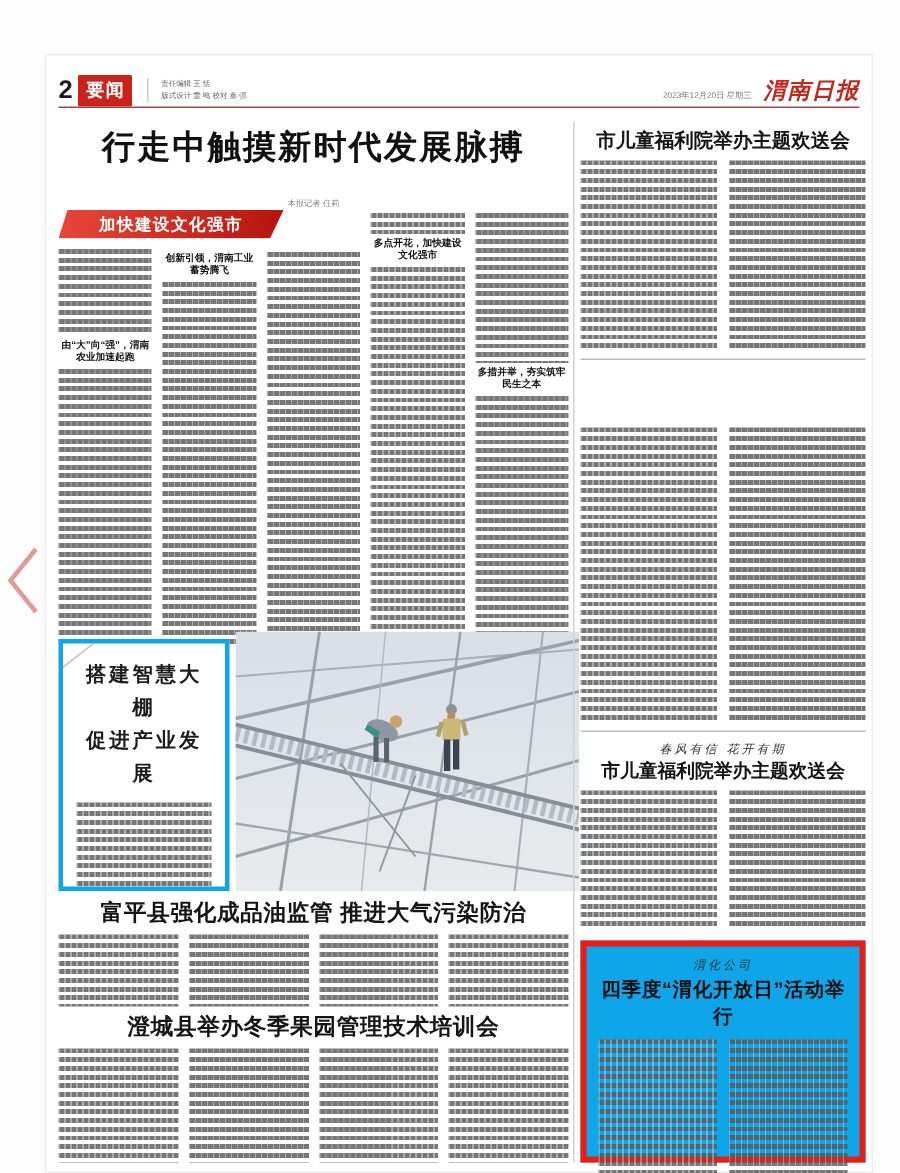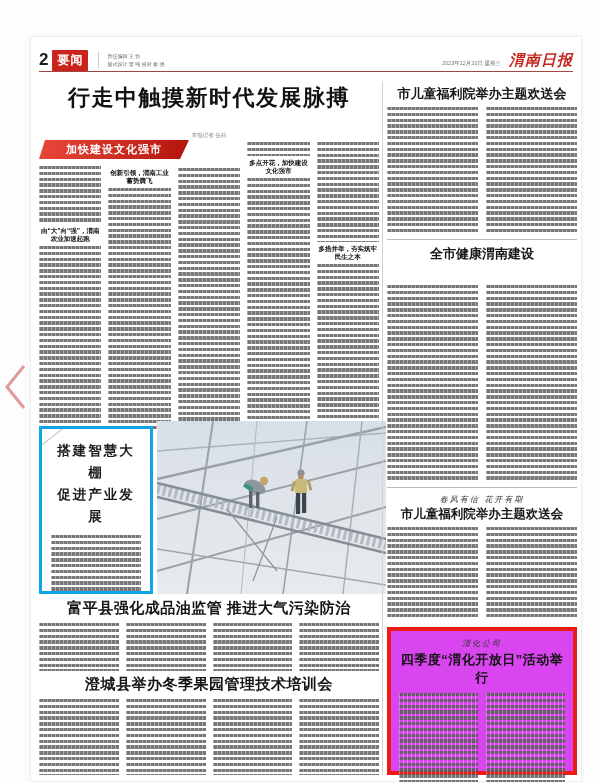--- a/index.html
+++ b/index.html
@@ -70,21 +70,21 @@
   
   .r-hl { position:absolute; left:356px; width:190px; text-align:center;
     font-weight:bold; color:#151515; }
   .r-body { position:absolute; left:356px; width:190px; gap:8px; }
   .kicker { position:absolute; left:356px; width:190px; text-align:center;
     font-family:"DejaVu Serif", serif; font-style:italic; font-size:8px; color:#333;
     letter-spacing:2px; }
 
   
   .hotbox { position:absolute; left:356px; top:590px; width:190px; height:148px;
-    border:4px solid #ec1c12; background:#d946ef; padding:7px 8px 6px; cursor:pointer; }
+    border:4px solid #ec1c12; background:#0ea5e9; padding:7px 8px 6px; cursor:pointer; }
   .hot-kicker { text-align:center; font-family:"DejaVu Serif", serif; font-style:italic;
     font-size:8px; color:#333; letter-spacing:2px; }
   .hot-hl { text-align:center; font-size:13px; font-weight:bold; color:#111;
     margin-top:2px; letter-spacing:.5px; }
   .hot-body { display:flex; gap:8px; margin-top:6px; height:92px; }
 
   
   .chev { position:absolute; left:2px; top:362px; width:26px; height:50px; cursor:pointer; }
 </style>
 </head>
@@ -239,21 +239,20 @@
       <div class="col">
           <div class="sim" style="flex:1"></div>
         </div>
       <div class="col">
           <div class="sim" style="flex:1"></div>
         </div>
     </div>
     <div class="hsep" style="left:356px; width:190px; top:202px"></div>
 
     <div class="r-hl" style="top:208px; font-size:13px; line-height:17px">
-      <span style="display:block">全市健康渭南建设</span>
     </div>
     <div class="r-body cols" style="top:248px; height:196px">
       <div class="col">
           <div class="sim" style="flex:1"></div>
         </div>
       <div class="col">
           <div class="sim" style="flex:1"></div>
         </div>
     </div>
     <div class="hsep" style="left:356px; width:190px; top:450px"></div>

